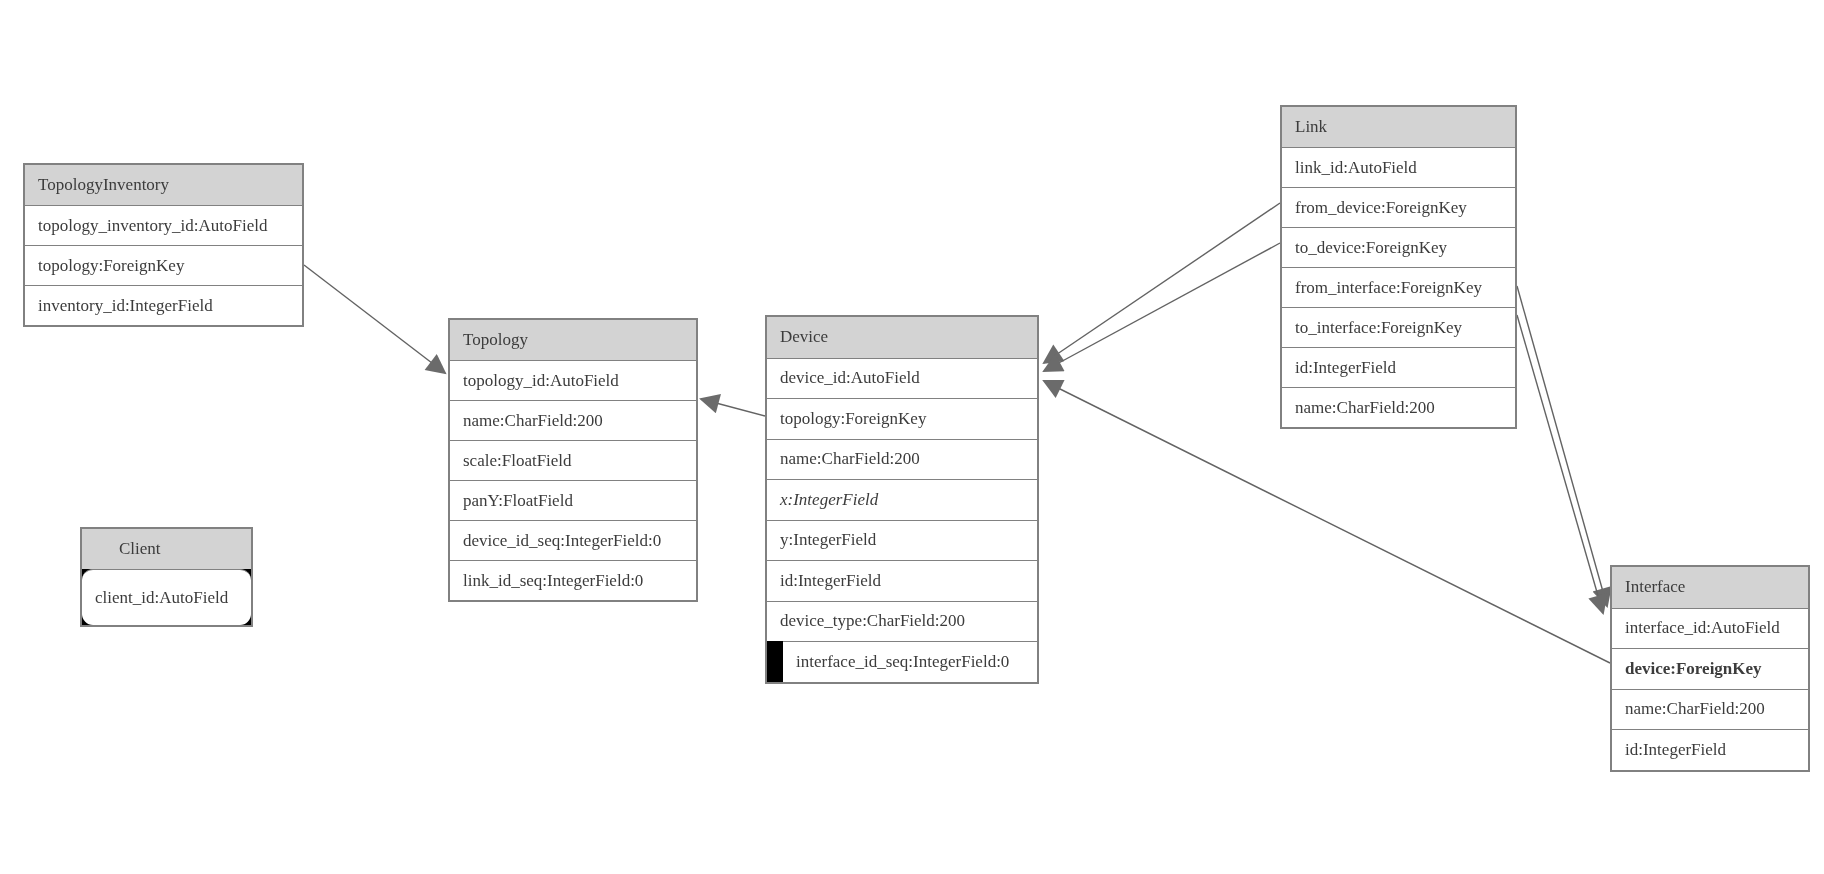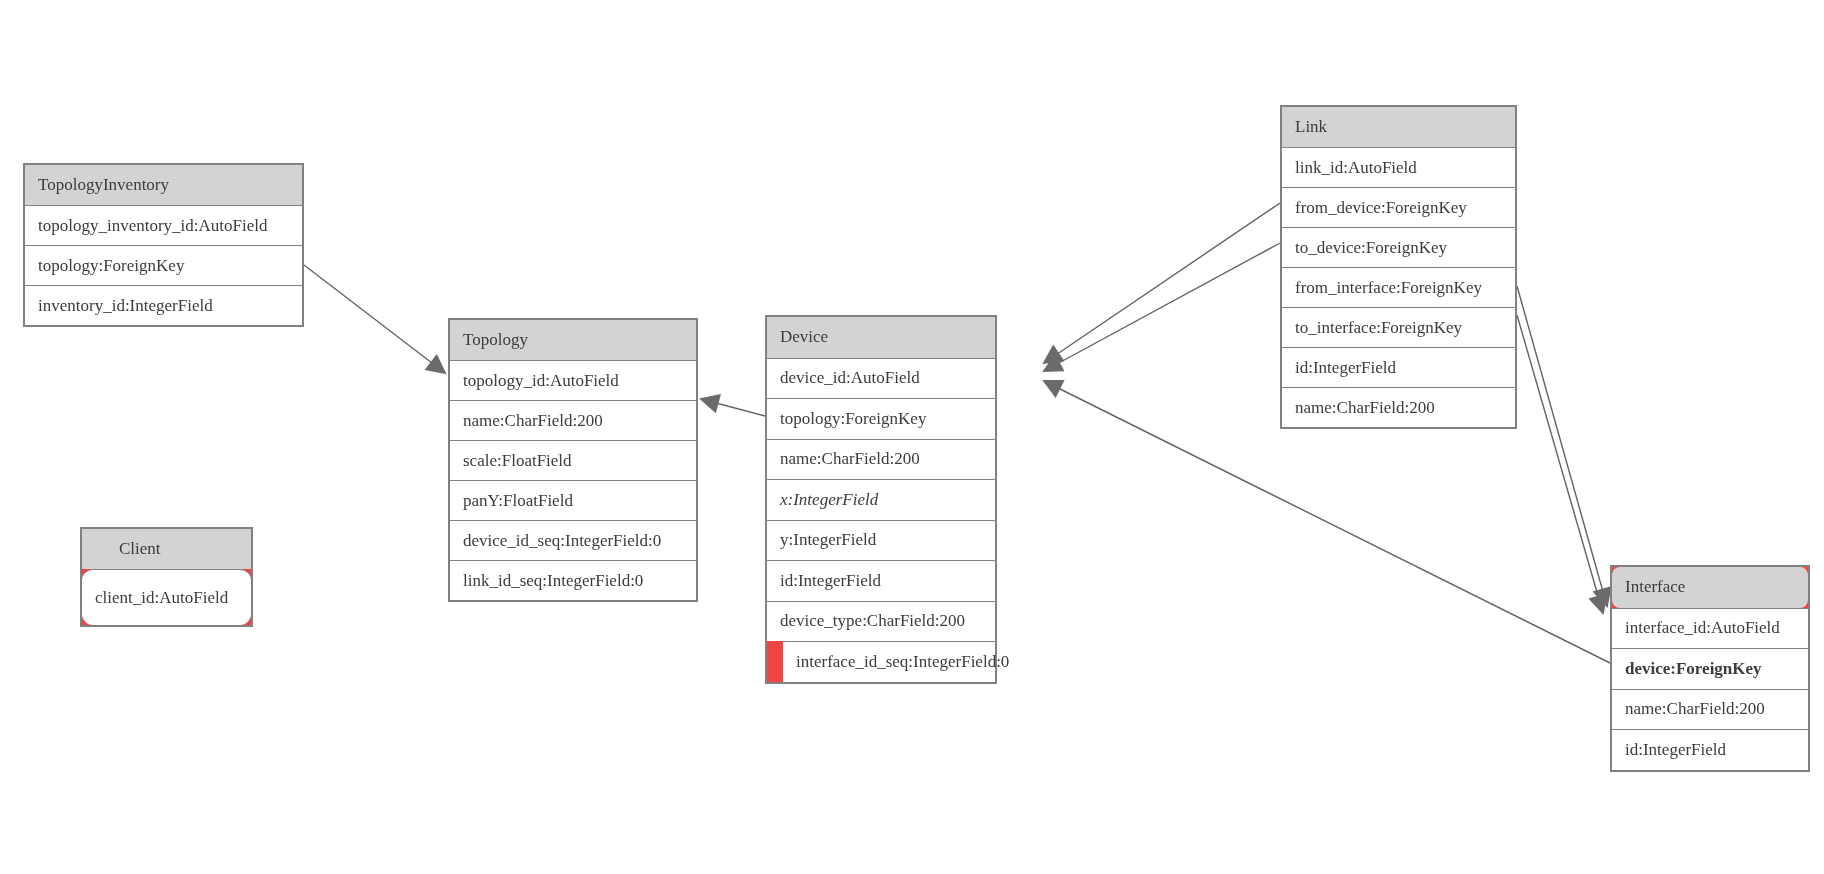--- a/index.html
+++ b/index.html
@@ -19,21 +19,21 @@
     position: absolute;
     left: 0;
     top: 0;
     width: 1824px;
     height: 874px;
   }
   .entity {
     position: absolute;
     box-sizing: border-box;
     border: 2px solid #d946ef;
-    background: #ef4444;
+    background: #000000;
   }
   .cell {
     box-sizing: border-box;
     display: flex;
     align-items: center;
     padding: 0 13px;
     font-size: 17px;
     color: #3c3c3c;
     white-space: nowrap;
     border-top: 1px solid #818181;
@@ -77,21 +77,21 @@
         <div class="cell" style="height: 40px; border-top-color: rgb(129, 129, 129); color: rgb(60, 60, 60);">name:CharField:200</div>
         <div class="cell" style="height: 40px; border-top-color: rgb(129, 129, 129); color: rgb(60, 60, 60);">scale:FloatField</div>
         <div class="cell" style="height: 40px; border-top-color: rgb(129, 129, 129); color: rgb(60, 60, 60);">panY:FloatField</div>
         <div class="cell" style="height: 40px; border-top-color: rgb(129, 129, 129); color: rgb(60, 60, 60);">device_id_seq:IntegerField:0</div>
         <div class="cell" style="height: 40px; border-top-color: rgb(129, 129, 129); color: rgb(60, 60, 60);">link_id_seq:IntegerField:0</div>
       </div>
       <div class="entity" style="left: 80px; top: 527px; width: 173px; border-color: rgb(129, 129, 129);">
         <div class="cell header" style="height: 40px; background: rgb(211, 211, 211); color: rgb(60, 60, 60); padding-left: 37px;">Client</div>
         <div class="cell" style="height: 56px; border-top-color: rgb(129, 129, 129); color: rgb(60, 60, 60); border-radius: 11px;">client_id:AutoField</div>
       </div>
-      <div class="entity" style="left: 765px; top: 315px; width: 232px; border-color: rgb(129, 129, 129);">
+      <div class="entity" style="left: 765px; top: 315px; width: 274px; border-color: rgb(129, 129, 129);">
         <div class="cell header" style="height: 40.5px; background: rgb(211, 211, 211); color: rgb(60, 60, 60);">Device</div>
         <div class="cell" style="height: 40.5px; border-top-color: rgb(129, 129, 129); color: rgb(60, 60, 60);">device_id:AutoField</div>
         <div class="cell" style="height: 40.5px; border-top-color: rgb(129, 129, 129); color: rgb(60, 60, 60);">topology:ForeignKey</div>
         <div class="cell" style="height: 40.5px; border-top-color: rgb(129, 129, 129); color: rgb(60, 60, 60);">name:CharField:200</div>
         <div class="cell" style="height: 40.5px; border-top-color: rgb(129, 129, 129); color: rgb(60, 60, 60); font-style: italic;">x:IntegerField</div>
         <div class="cell" style="height: 40.5px; border-top-color: rgb(129, 129, 129); color: rgb(60, 60, 60);">y:IntegerField</div>
         <div class="cell" style="height: 40.5px; border-top-color: rgb(129, 129, 129); color: rgb(60, 60, 60);">id:IntegerField</div>
         <div class="cell" style="height: 40.5px; border-top-color: rgb(129, 129, 129); color: rgb(60, 60, 60);">device_type:CharField:200</div>
         <div class="cell" style="height: 40.5px; border-top-color: rgb(129, 129, 129); color: rgb(60, 60, 60); margin-left: 16px;">interface_id_seq:IntegerField:0</div>
       </div>
@@ -99,20 +99,20 @@
         <div class="cell header" style="height: 40px; background: rgb(211, 211, 211); color: rgb(60, 60, 60);">Link</div>
         <div class="cell" style="height: 40px; border-top-color: rgb(129, 129, 129); color: rgb(60, 60, 60);">link_id:AutoField</div>
         <div class="cell" style="height: 40px; border-top-color: rgb(129, 129, 129); color: rgb(60, 60, 60);">from_device:ForeignKey</div>
         <div class="cell" style="height: 40px; border-top-color: rgb(129, 129, 129); color: rgb(60, 60, 60);">to_device:ForeignKey</div>
         <div class="cell" style="height: 40px; border-top-color: rgb(129, 129, 129); color: rgb(60, 60, 60); text-align: right;">from_interface:ForeignKey</div>
         <div class="cell" style="height: 40px; border-top-color: rgb(129, 129, 129); color: rgb(60, 60, 60);">to_interface:ForeignKey</div>
         <div class="cell" style="height: 40px; border-top-color: rgb(129, 129, 129); color: rgb(60, 60, 60);">id:IntegerField</div>
         <div class="cell" style="height: 40px; border-top-color: rgb(129, 129, 129); color: rgb(60, 60, 60);">name:CharField:200</div>
       </div>
       <div class="entity" style="left: 1610px; top: 565px; width: 200px; border-color: rgb(129, 129, 129);">
-        <div class="cell header" style="height: 40.5px; background: rgb(211, 211, 211); color: rgb(60, 60, 60); border-radius: 8px;">Interface</div>
+        <div class="cell header" style="height: 40.5px; background: rgb(211, 211, 211); color: rgb(60, 60, 60);">Interface</div>
         <div class="cell" style="height: 40.5px; border-top-color: rgb(129, 129, 129); color: rgb(60, 60, 60);">interface_id:AutoField</div>
         <div class="cell" style="height: 40.5px; border-top-color: rgb(129, 129, 129); color: rgb(60, 60, 60); font-weight: bold;">device:ForeignKey</div>
         <div class="cell" style="height: 40.5px; border-top-color: rgb(129, 129, 129); color: rgb(60, 60, 60);">name:CharField:200</div>
         <div class="cell" style="height: 40.5px; border-top-color: rgb(129, 129, 129); color: rgb(60, 60, 60);">id:IntegerField</div>
       </div>
     </div>
 </div>
 
 </body></html>

